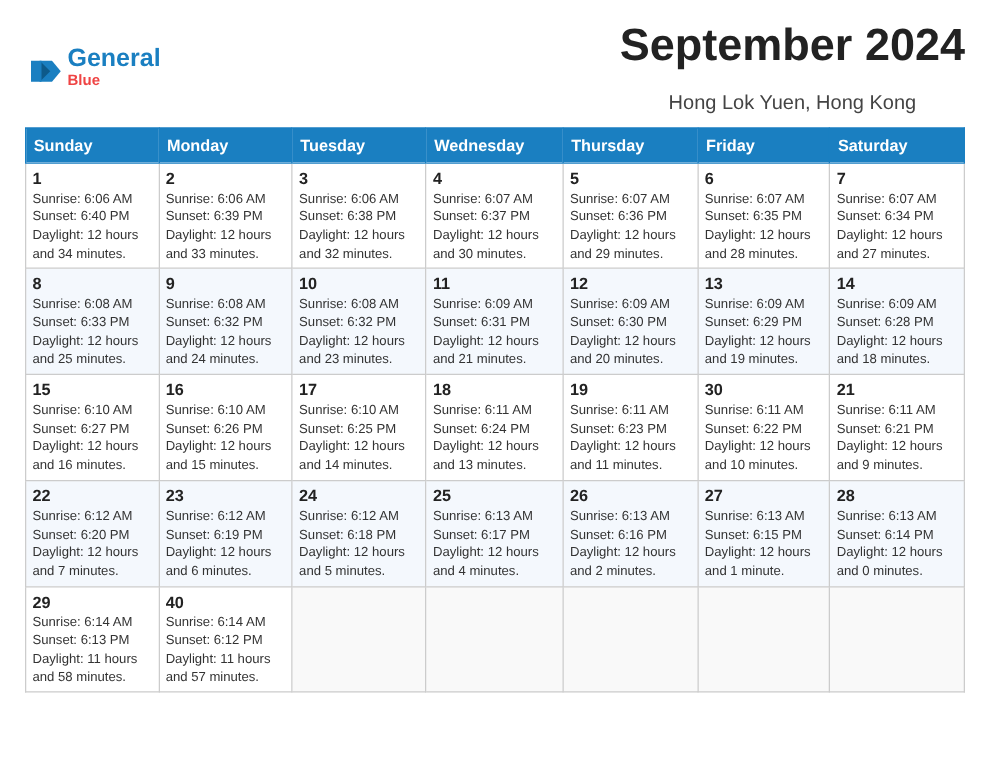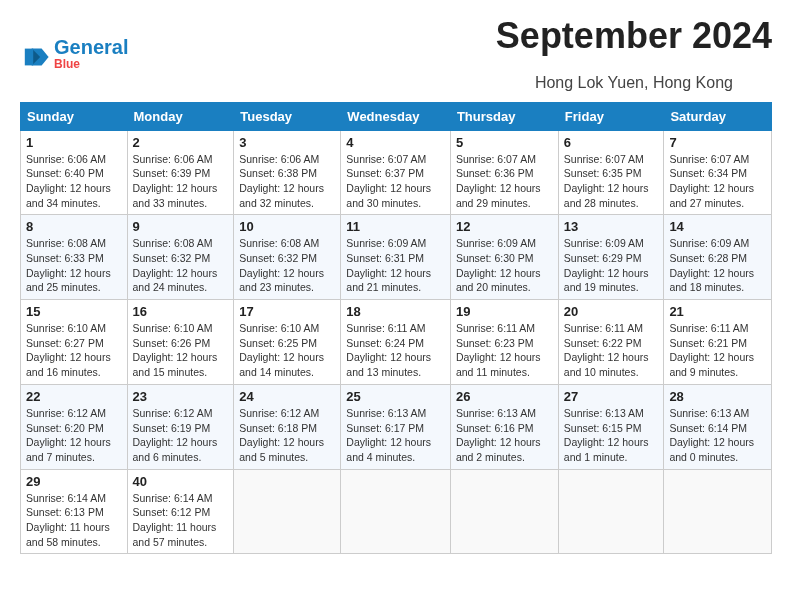--- a/index.html
+++ b/index.html
@@ -259,21 +259,21 @@
 and 13 minutes.</div>
           </td>
           <td>
             <span class="day-num">19</span>
             <div class="day-info" style="white-space: pre-line;">Sunrise: 6:11 AM
 Sunset: 6:23 PM
 Daylight: 12 hours
 and 11 minutes.</div>
           </td>
           <td>
-            <span class="day-num">20</span>
+            <span class="day-num">30</span>
             <div class="day-info" style="white-space: pre-line;">Sunrise: 6:11 AM
 Sunset: 6:22 PM
 Daylight: 12 hours
 and 10 minutes.</div>
           </td>
           <td>
             <span class="day-num">21</span>
             <div class="day-info" style="white-space: pre-line;">Sunrise: 6:11 AM
 Sunset: 6:21 PM
 Daylight: 12 hours

